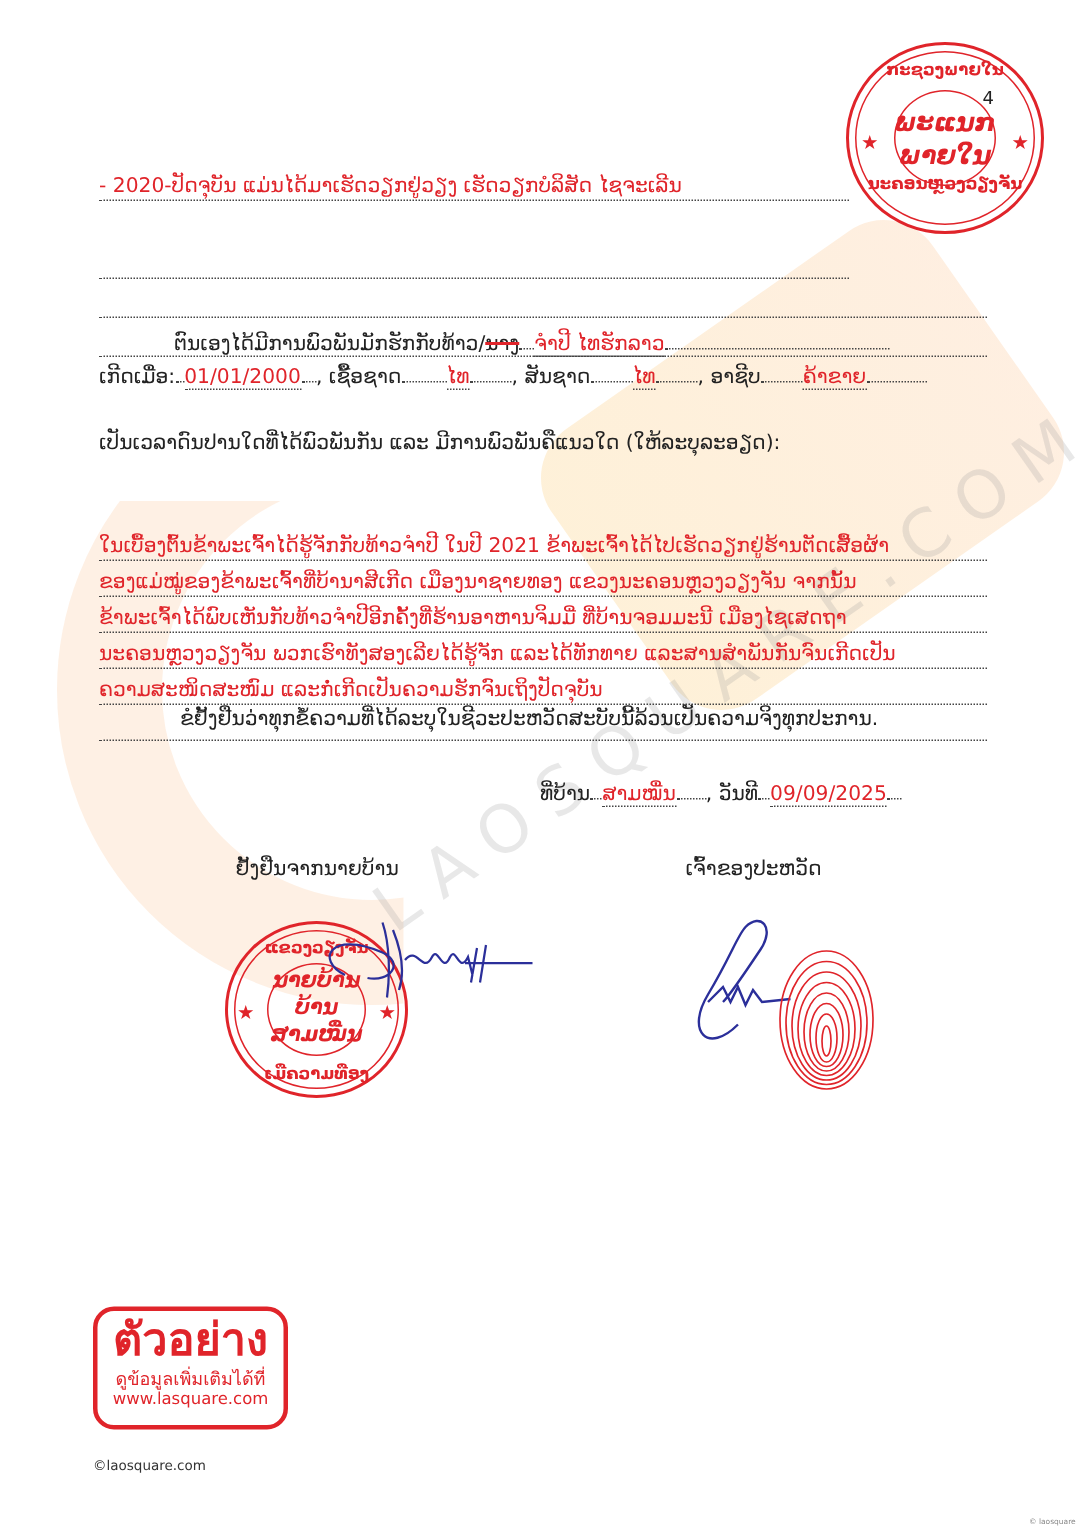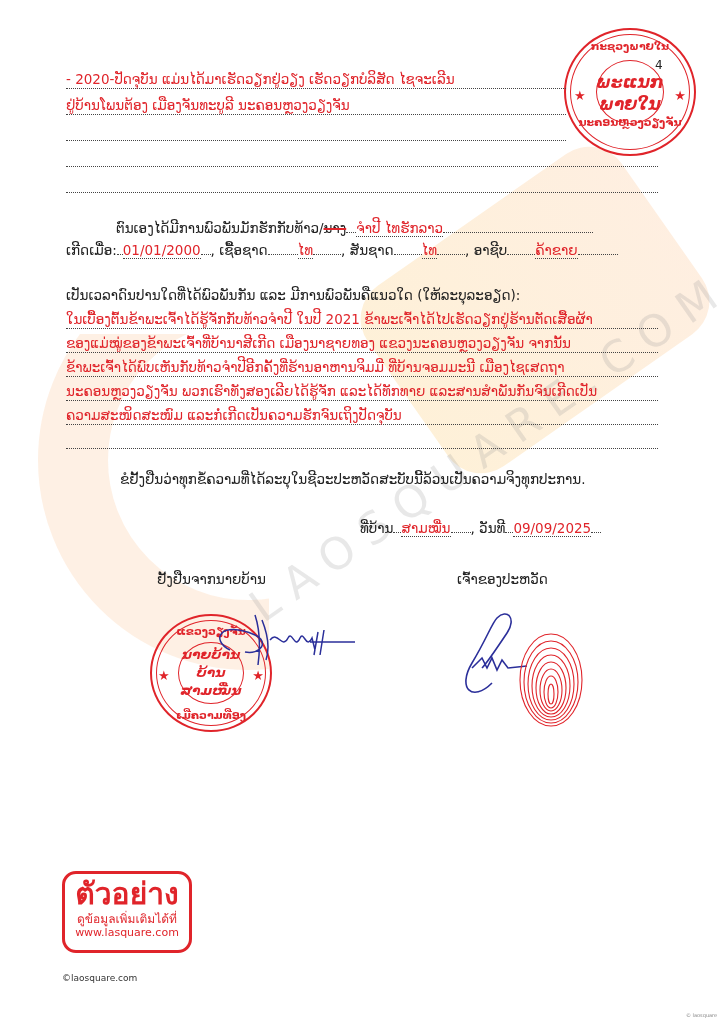--- a/index.html
+++ b/index.html
@@ -32,21 +32,21 @@
     color: rgba(150,150,150,0.22);
     transform: rotate(-35deg);
     transform-origin: left top;
     font-family: "DejaVu Sans", sans-serif;
   }
 
   
   .line {
     position: absolute; left: 66px; width: 592px; height: 18px;
     border-bottom: 1.6px dotted #444;
-    font-size: 13.5px; line-height: 18px; white-space: nowrap;
+    font-size: 13.5px; line-height: 18px; white-space: nowrap; margin-top: 45px;
   }
   .red { color: #e0242a; }
   .fill { color: #e0242a; }
 
   .row {
     position: absolute; left: 66px; width: 592px;
     font-size: 13.5px; line-height: 18px; white-space: nowrap;
   }
   .dots { display: inline-block; border-bottom: 1.6px dotted #444; height: 14px; vertical-align: baseline; }
   .strike { text-decoration: line-through; text-decoration-color: #e0242a; text-decoration-thickness: 2px; }
@@ -106,23 +106,20 @@
     <div class="center-text" style="top:42px; font-size:17px;">ພະແນກ</div>
     <div class="center-text" style="top:64px; font-size:17px;">ພາຍໃນ</div>
     <span class="star" style="left:8px; top:58px;">★</span>
     <span class="star" style="right:8px; top:58px;">★</span>
     <div class="arc-bottom" style="bottom:25px;">ນະຄອນຫຼວງວຽງຈັນ</div>
   </div>
   <div class="page-num">4</div>
 
   <div class="line red" style="top:70px; width:500px;">
     <span>- 2020-ປັດຈຸບັນ ແມ່ນໄດ້ມາເຮັດວຽກຢູ່ວຽງ ເຮັດວຽກບໍລິສັດ ໄຊຈະເລີນ</span>
-  </div>
-  <div class="line red" style="top:96px; width:500px;">
-    <span>ຢູ່ບ້ານໂພນຕ້ອງ ເມືອງຈັນທະບູລີ ນະຄອນຫຼວງວຽງຈັນ</span>
   </div>
   <div class="line" style="top:122px; width:500px;"></div>
   <div class="line" style="top:148px;"></div>
   <div class="line" style="top:174px;"></div>
 
   <div class="row" style="top:218px;">
     <span style="display:inline-block; width:50px;"></span><span>ຕົນເອງໄດ້ມີການພົວພັນມັກຮັກກັບທ້າວ/</span><span class="strike">ນາງ</span><span class="dots" style="width:10px;"></span><span class="fill" style="border-bottom:1.6px dotted #444;">ຈໍາປີ ໄທຮັກລາວ</span><span class="dots" style="width:150px;"></span>
   </div>
 
   <div class="row" style="top:240px;">

